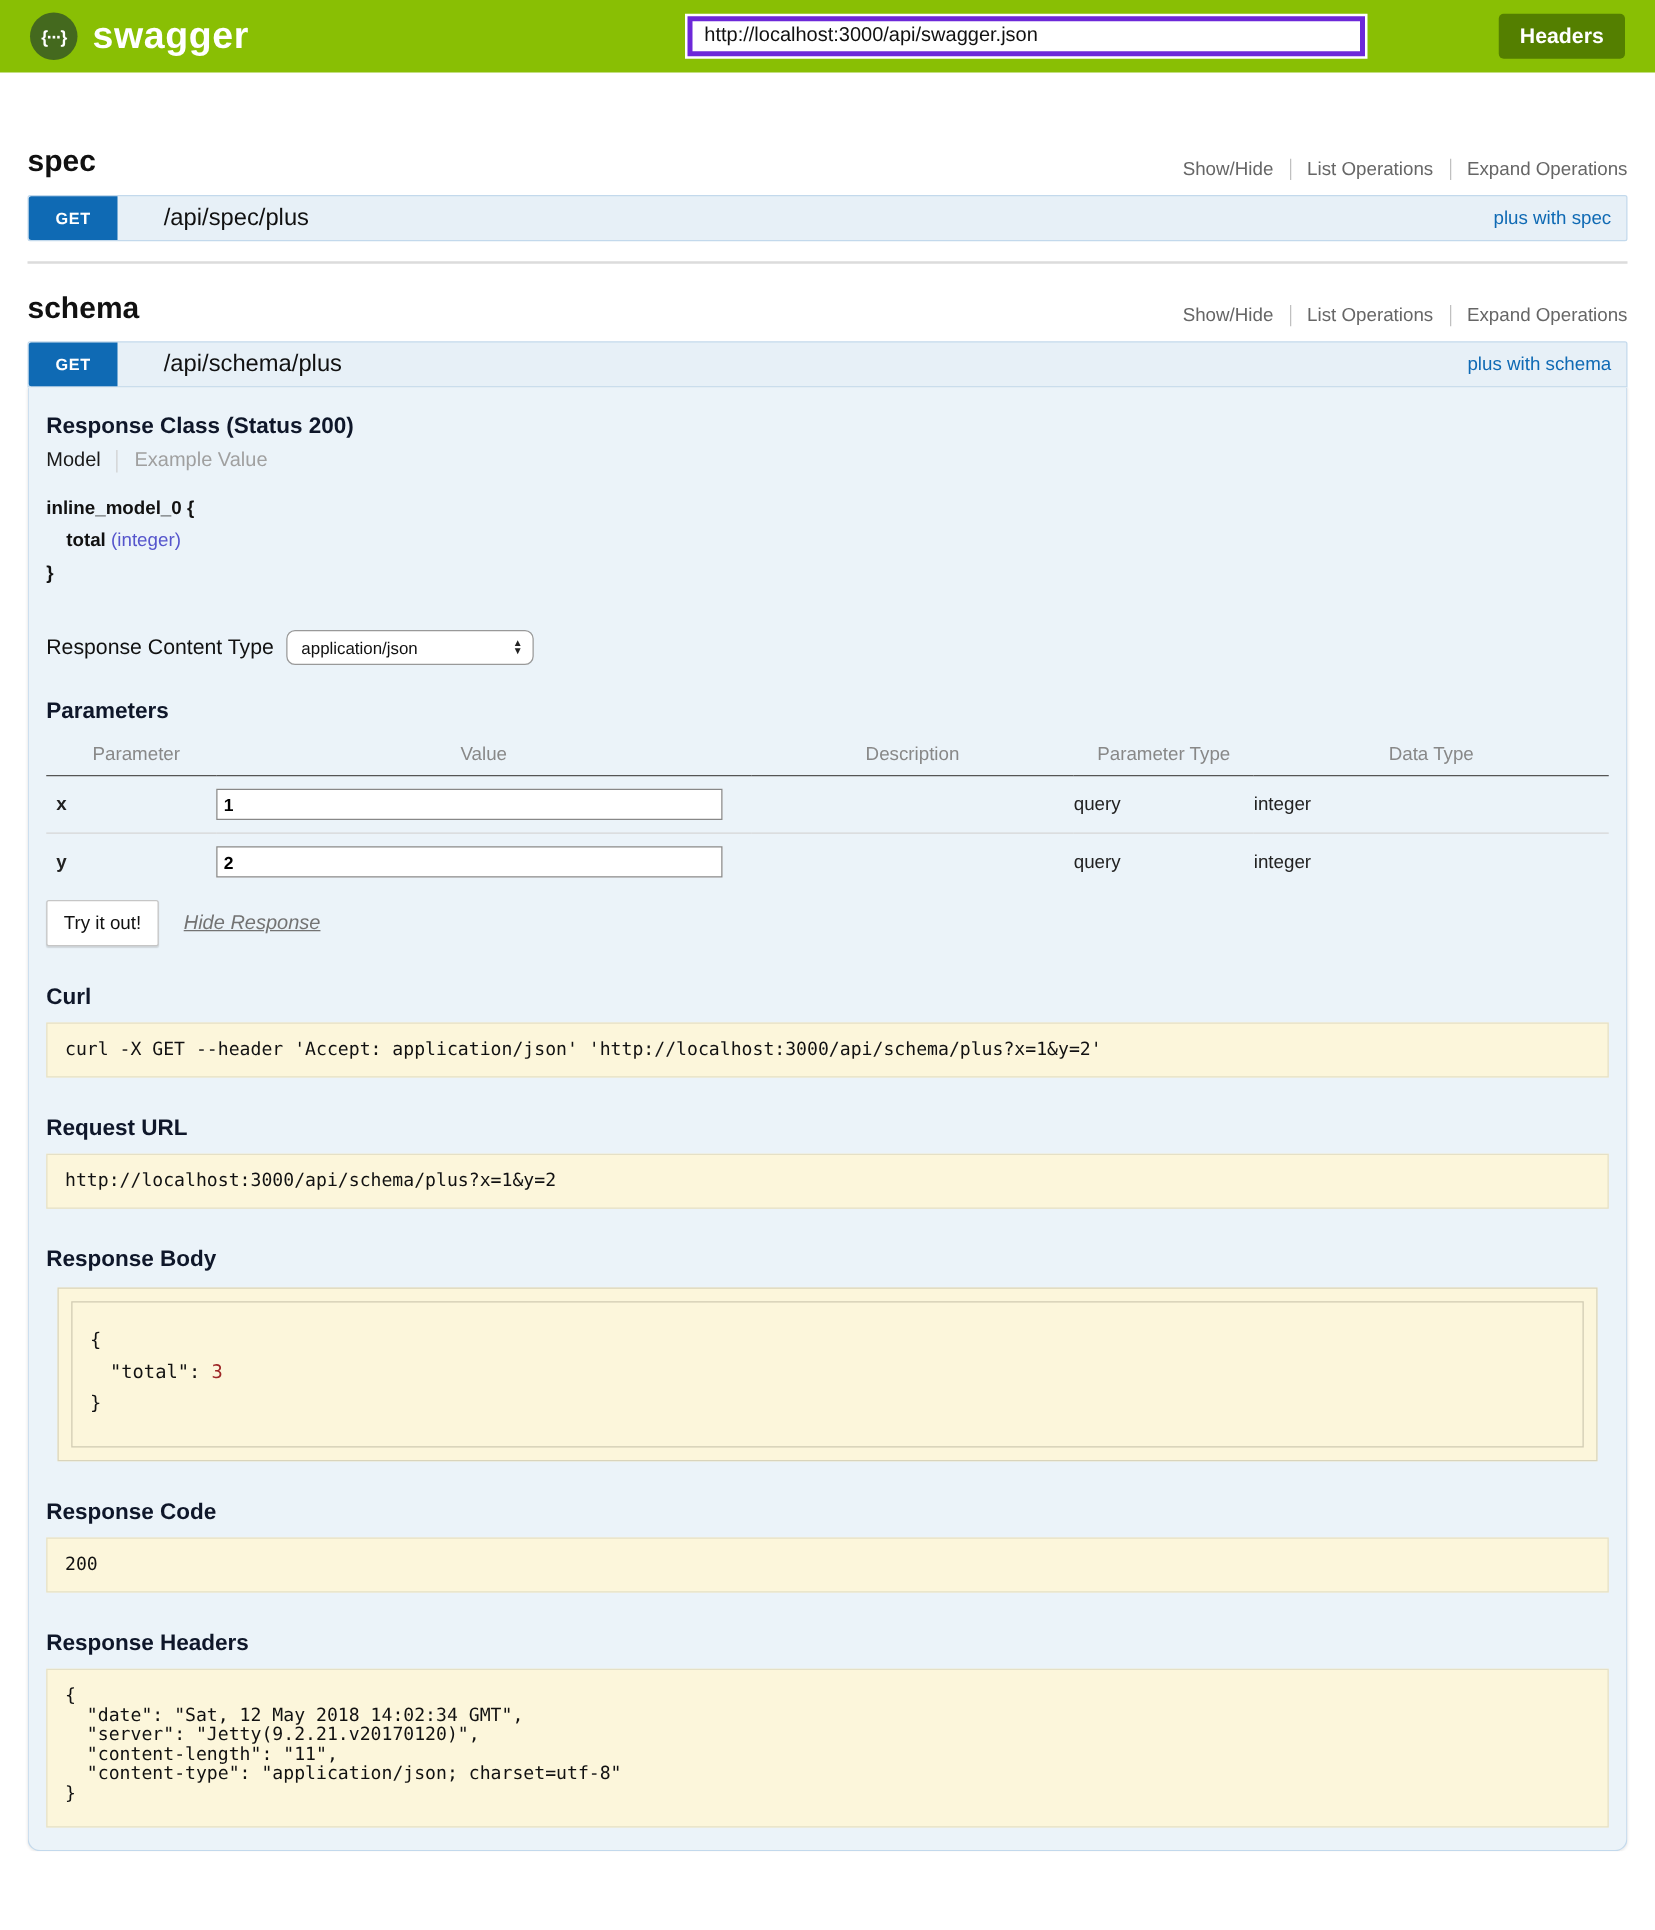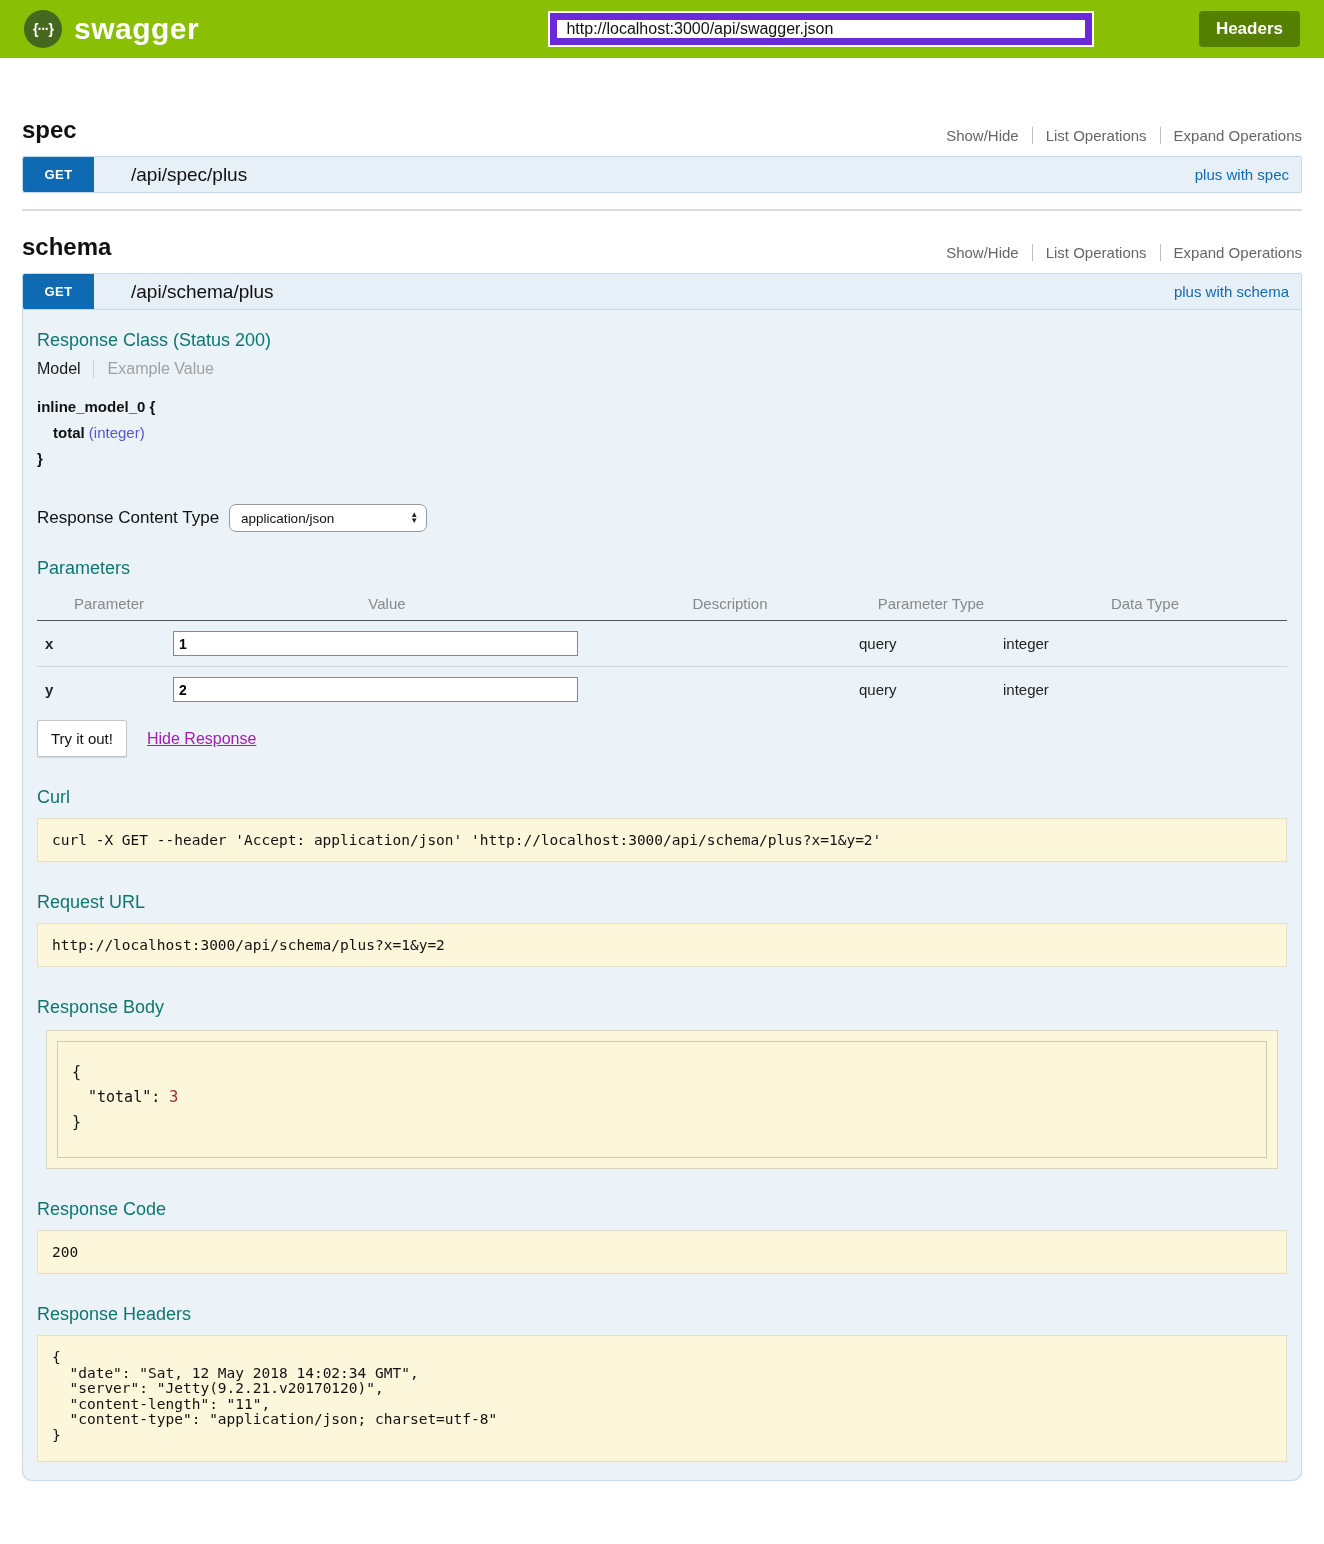--- a/index.html
+++ b/index.html
@@ -7,21 +7,21 @@
 
   
   .topbar { height: 58px; background: #89bf04; display: flex; align-items: center; padding: 0 24px; }
   .brand { display: flex; align-items: center; gap: 12px; width: 420px; }
   .logo-circle { width: 38px; height: 38px; border-radius: 50%; background: #44691e;
                  display: flex; align-items: center; justify-content: center;
                  color: #fff; font-weight: bold; font-size: 14px; letter-spacing: -1px; }
   .brand-name { color: #fff; font-size: 30px; font-weight: bold; letter-spacing: 0.5px; }
   .url-wrap { flex: 1; display: flex; justify-content: center; }
   .url-box { background: #fff; padding: 2px; }
-  .url-input { width: 542px; height: 32px; border: 7px solid #6d28d9; font-size: 16px;
+  .url-input { width: 542px; height: 32px; border: 4px solid #6d28d9; font-size: 16px;
                padding: 0 9px; font-family: "Liberation Sans", sans-serif; color: #111; }
   .explore-btn { background: #547f00; color: #fff; border: none; border-radius: 4px;
                  font-size: 17px; font-weight: bold; padding: 8px 17px; cursor: pointer;
                  font-family: "Liberation Sans", sans-serif; }
 
   
   .page { padding: 0 22px; }
   .page-title { font-size: 30px; font-weight: bold; color: #111; margin-top: 48px; }
 
   .resource-head { display: flex; align-items: flex-end; justify-content: space-between; margin-top: 58px; margin-bottom: 12px; }
@@ -39,21 +39,21 @@
   .op-path { flex: 1; display: flex; align-items: center; padding-left: 37px; font-size: 19px; color: #111; text-decoration: none; }
   .op-summary { display: flex; align-items: center; padding-right: 12px; font-size: 15px; color: #0f6ab4; text-decoration: none; }
 
   .resource-divider { border: none; border-top: 2px solid #dcdcdc; margin: 16px 0 0 0; }
 
   
   .op-content { background: #ebf3f9; border: 1px solid #c3d9ec; border-top: none;
                 border-radius: 0 0 10px 10px; padding: 20px 14px 18px 14px;
                 box-shadow: 0 1px 2px rgba(0,0,0,0.08); }
 
-  .blue-heading { color: #0f766e; font-size: 18px; font-weight: 400; }
+  .blue-heading { color: #0f172a; font-size: 18px; font-weight: 700; }
 
   .model-tabs { display: flex; align-items: center; margin-top: 9px; }
   .tab-model { font-size: 16px; color: #1a1a1a; padding-right: 12px; cursor: pointer; }
   .tab-example { font-size: 16px; color: #a0a0a0; padding-left: 14px; border-left: 1px solid #cfcfcf; cursor: pointer; }
 
   .model-sig { margin-top: 16px; font-size: 15px; color: #111; font-weight: bold; line-height: 26px; }
   .model-prop { padding-left: 16px; }
   .prop-type { color: #5555cc; font-weight: normal; }
 
   .content-type-row { display: flex; align-items: center; margin-top: 32px; gap: 10px; }
@@ -73,21 +73,21 @@
   .col-desc  { width: 258px; }
   .col-ptype { width: 144px; }
   .param-name { font-weight: bold; padding-left: 8px !important; }
   .param-input { width: 405px; height: 25px; border: 1px solid #888; font-size: 14px; padding: 0 5px;
                  font-family: "Liberation Sans", sans-serif; font-weight: bold; }
 
   .try-row { display: flex; align-items: center; gap: 20px; margin-top: 8px; }
   .try-btn { background: #fff; border: 1px solid #c6c6c6; box-shadow: 0 1px 1px rgba(0,0,0,0.12);
              font-size: 15px; color: #111; padding: 9px 13px; cursor: pointer; border-radius: 2px;
              font-family: "Liberation Sans", sans-serif; }
-  .hide-response { color: #a21caf; font-size: 16px; text-decoration: underline; cursor: pointer; }
+  .hide-response { color: #737373; font-size: 16px; text-decoration: underline; cursor: pointer; font-style: italic; }
 
   .sub-heading { margin-top: 30px; }
   .code-box { margin-top: 10px; background: #fcf6db; border: 1px solid #e5e0c6; padding: 13px 14px;
               font-family: "DejaVu Sans Mono", monospace; font-size: 14.5px; color: #111;
               white-space: pre-wrap; word-break: break-all; }
 
   .response-body-outer { margin: 12px 9px 0 9px; background: #fcf6db; border: 1px solid #d9d4bb; padding: 10px; }
   .response-body-inner { border: 1px solid #cfcab2; background: #fcf6db; padding: 18px 14px 22px 14px;
                          font-family: "DejaVu Sans Mono", monospace; font-size: 15px; color: #111; line-height: 25px; }
   .rb-indent { padding-left: 16px; }

